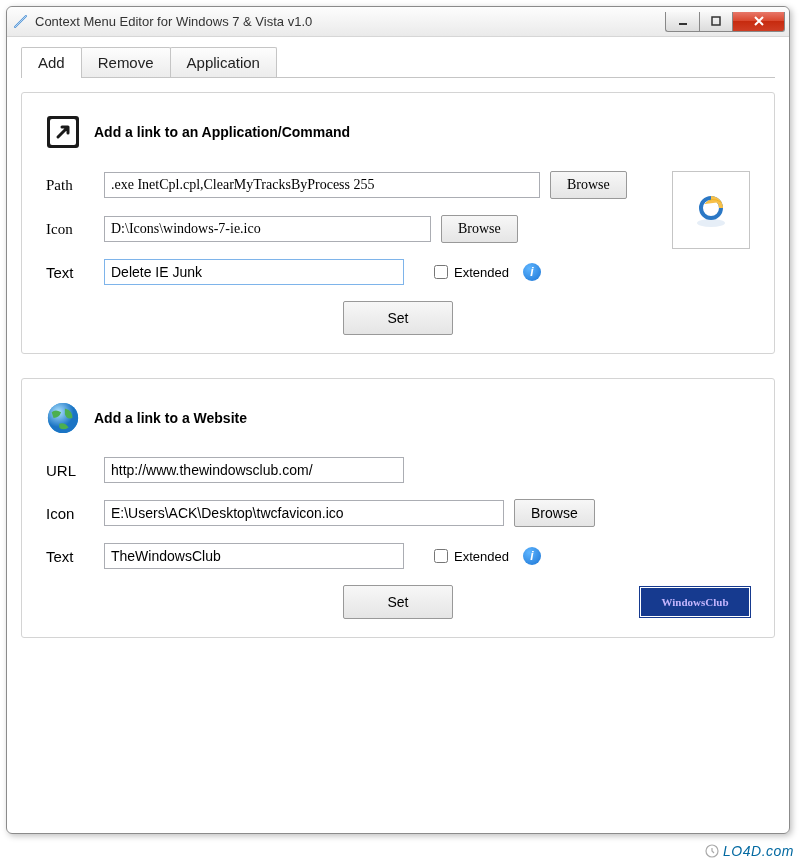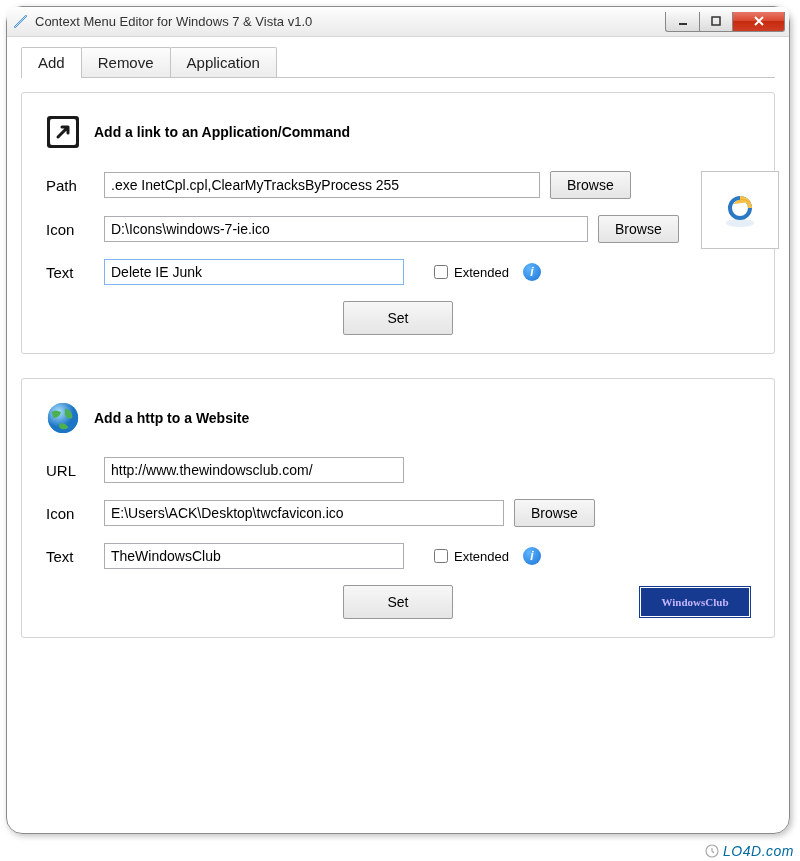--- a/index.html
+++ b/index.html
@@ -12,21 +12,21 @@
       position: relative;
       overflow: hidden;
     }
     .window {
       position: absolute;
       top: 6px;
       left: 6px;
       width: 784px;
       height: 828px;
       border: 1px solid #8b8b8b;
-      border-radius: 16px;
+      border-radius: 6px;
       background: linear-gradient(#fdfdfd, #f0f0f0 8px, #fff 8px);
       box-shadow: 2px 2px 6px rgba(0,0,0,0.25);
     }
     .titlebar {
       height: 30px;
       display: flex;
       align-items: center;
       padding: 0 6px;
       background: linear-gradient(#fdfdfd, #eaeaea);
       border-bottom: 1px solid #d6d6d6;
@@ -143,21 +143,21 @@
       border: 1px solid #abadb3;
       padding: 0 6px;
       font-size: 14px;
       font-family: inherit;
       background: #fff;
     }
     .form-row input.active-focus {
       border: 1px solid #7eb4ea;
     }
     .w-path { width: 436px; }
-    .w-icon { width: 484px; }
+    .w-icon { width: 327px; }
     .w-text { width: 300px; }
     .w-url  { width: 300px; }
     .w-icon2{ width: 400px; }
     .w-text2{ width: 300px; }
     .btn {
       height: 28px;
       padding: 0 16px;
       border: 1px solid #999;
       border-radius: 2px;
       background: linear-gradient(#f7f7f7, #e5e5e5);
@@ -204,21 +204,21 @@
       justify-content: center;
       margin-left: 12px;
       background: #fff;
       flex-shrink: 0;
     }
     .panel-top-grid {
       display: flex;
       gap: 10px;
       align-items: flex-start;
     }
-    .panel-top-grid .left { flex: 1; }
+    .panel-top-grid .left { flex: 1; font-family: Liberation Serif, serif; }
     .wc-badge {
       width: 110px;
       height: 30px;
       background: #163a8f;
       color: #c4b5fd;
       font-weight: bold;
       font-size: 11px;
       display: flex;
       align-items: center;
       justify-content: center;
@@ -349,21 +349,21 @@
               <radialGradient id="g1" cx="35%" cy="30%">
                 <stop offset="0%" stop-color="#aee3ff"></stop>
                 <stop offset="100%" stop-color="#1b74c4"></stop>
               </radialGradient>
             </defs>
             <path d="M6 12 Q10 8 16 12 Q14 18 8 18 Z" fill="#4caf50"></path>
             <path d="M20 8 Q28 10 28 18 Q22 20 20 14 Z" fill="#4caf50"></path>
             <path d="M14 24 Q20 22 24 28 Q18 32 14 28 Z" fill="#4caf50"></path>
           </svg>
         </div>
-        <h2>Add a http to a Website</h2>
+        <h2>Add a link to a Website</h2>
       </div>
 
       <div class="form-row">
         <label>URL</label>
         <input type="text" class="w-url" value="http://www.thewindowsclub.com/" style="">
       </div>
       <div class="form-row">
         <label>Icon</label>
         <input type="text" class="w-icon2" value="E:\Users\ACK\Desktop\twcfavicon.ico" style="">
         <button class="btn">Browse</button>

